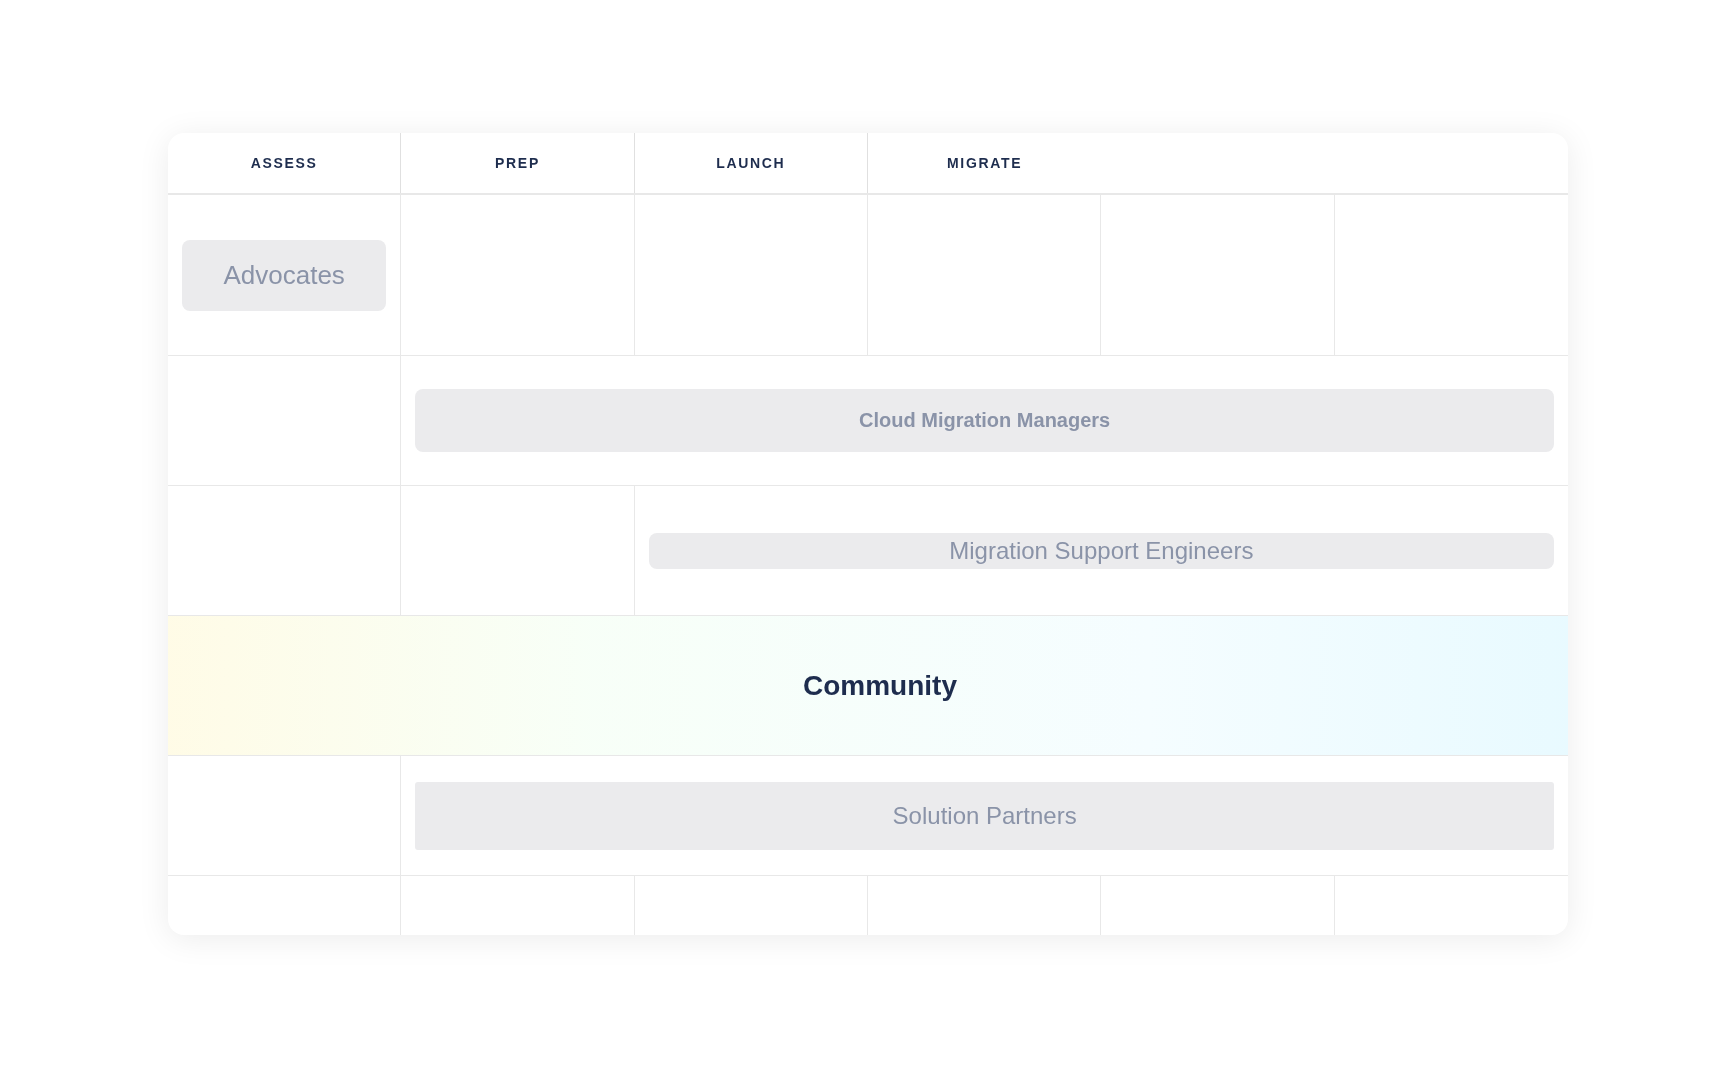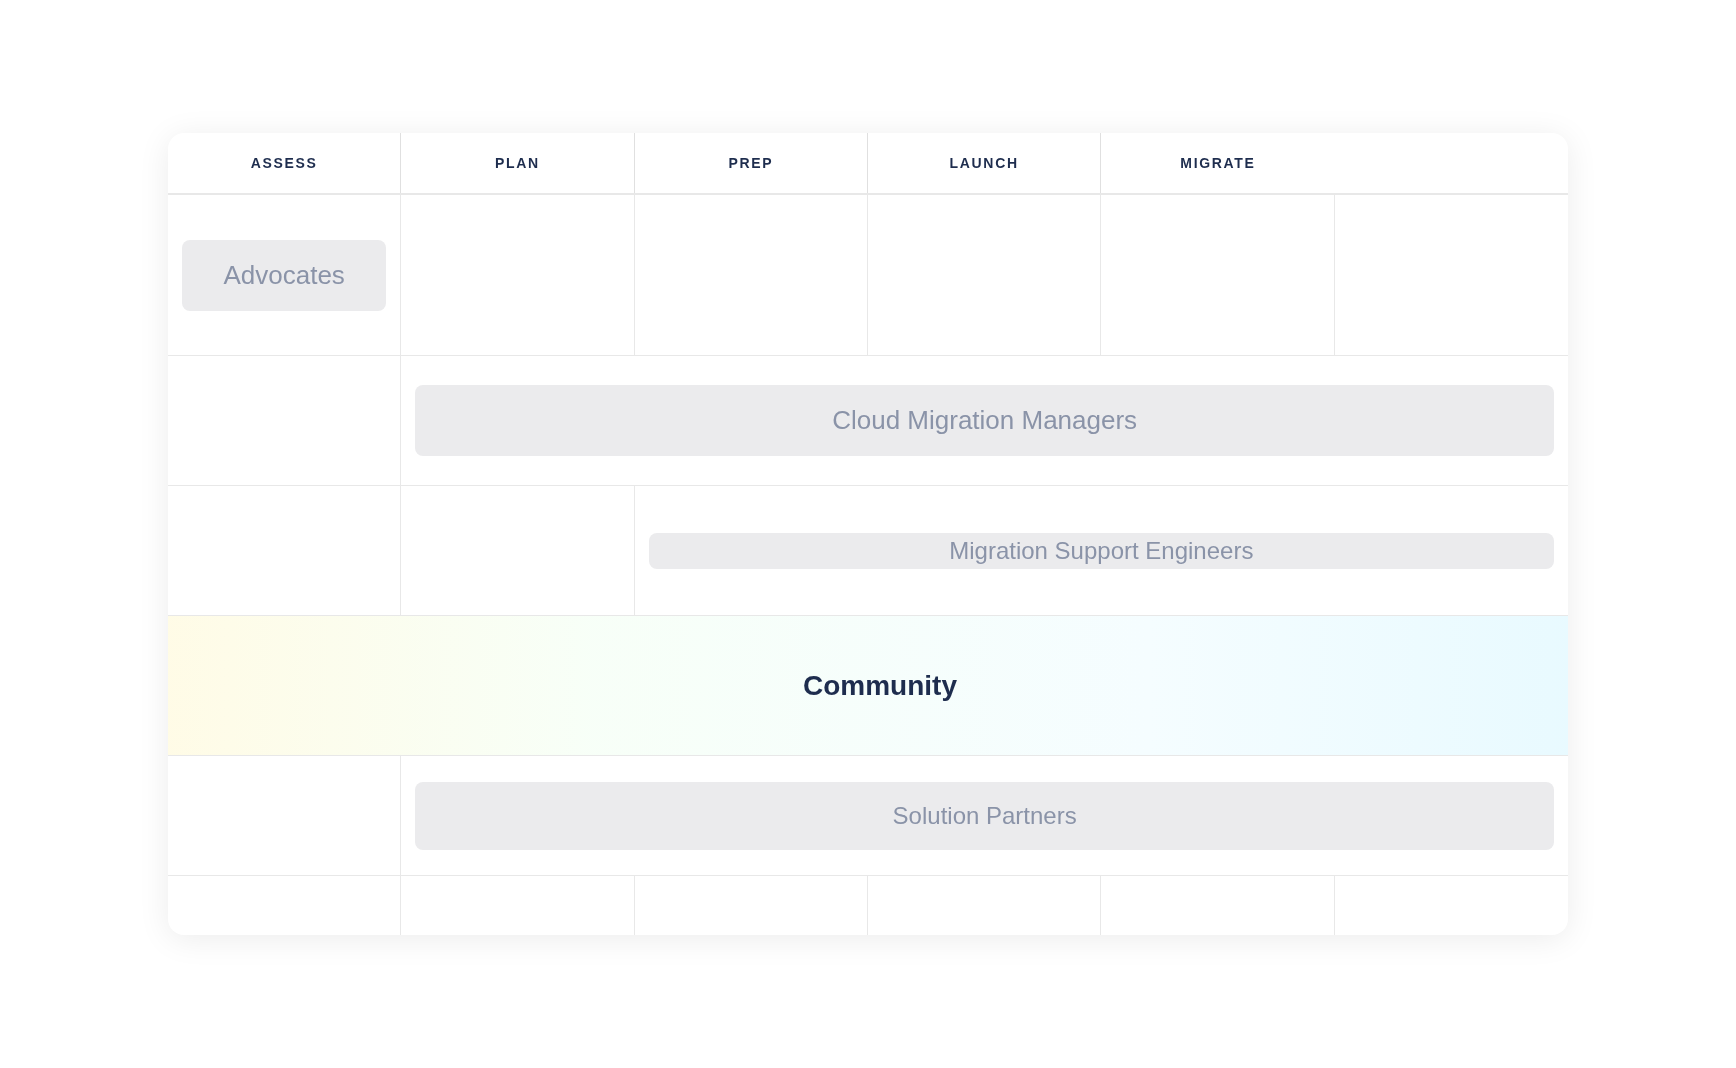--- a/index.html
+++ b/index.html
@@ -87,22 +87,22 @@
       background: #ebebed;
       border-radius: 8px;
       display: flex;
       align-items: center;
       justify-content: center;
       margin: 18px 14px;
       padding: 20px;
     }
 
     .cmm-block-text {
-      font-size: 26px;
-      font-weight: 400;
+      font-size: 20px;
+      font-weight: 700;
       color: #8a93a8;
     }
 
     
     .mse-row {
       min-height: 130px;
       border-top: 1px solid #e8e8e8;
     }
 
     .mse-block {
@@ -150,21 +150,21 @@
     }
 
     
     .sp-row {
       min-height: 120px;
       border-top: 1px solid #e8e8e8;
     }
 
     .sp-block {
       background: #ebebed;
-      border-radius: 8px;
+      border-radius: 3px;
       display: flex;
       align-items: center;
       justify-content: center;
       margin: 18px 14px;
       padding: 20px;
     }
 
     .sp-block-text {
       font-size: 24px;
       font-weight: 500;
@@ -186,21 +186,20 @@
       border-right: none;
     }
   </style>
 </head>
 <body>
 
 <div class="chart-container">
 
   <div class="header-row">
     <div class="header-cell">ASSESS</div>
-    <div class="header-cell">PLAN</div>
     <div class="header-cell">PREP</div>
     <div class="header-cell">LAUNCH</div>
     <div class="header-cell">MIGRATE</div>
   </div>
 
   <div class="grid-body">
 
     <div class="row-section advocates-row" style="border-top:none;">
 
       <div style="grid-column:1; display:flex; align-items:center; justify-content:center; padding:0; border-right:1px solid #e8e8e8;">

